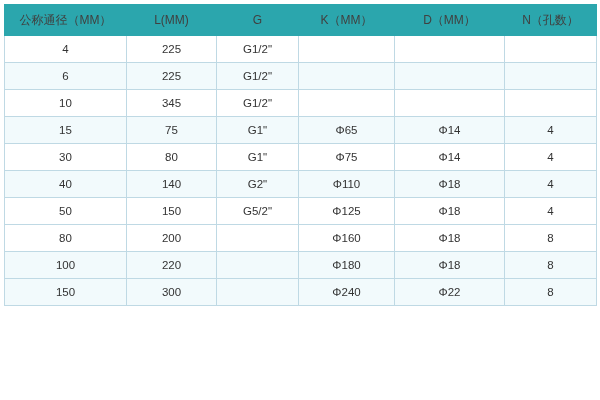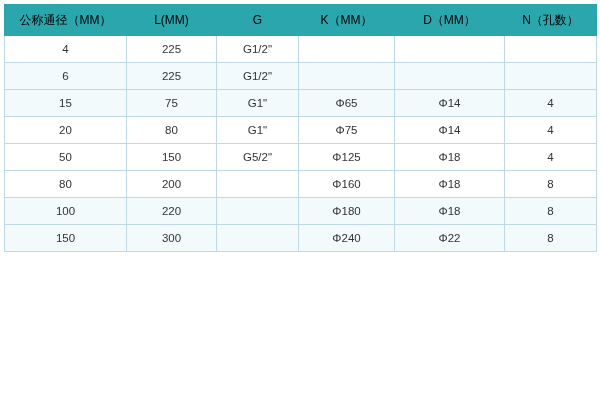--- a/index.html
+++ b/index.html
@@ -31,21 +31,21 @@
     vertical-align: middle;
     font-size: 11.5px;
     color: #333333;
     height: 26px;
     padding: 0;
     font-weight: normal;
     white-space: nowrap;
   }
   table.spec-table thead th {
     background: #2ba6ad;
-    color: #000000;
+    color: #404040;
     font-size: 12px;
     height: 30px;
     border: 1px solid #2ba6ad;
     font-weight: normal;
   }
   table.spec-table tbody tr.odd td {
     background: #ffffff;
   }
   table.spec-table tbody tr.even td {
     background: #f2fafc;
@@ -90,34 +90,50 @@
         <td></td>
       </tr>
       <tr class="even">
         <td>6</td>
         <td>225</td>
         <td>G1/2"</td>
         <td></td>
         <td></td>
         <td></td>
       </tr>
+      <tr class="odd">
+        <td>10</td>
+        <td>345</td>
+        <td>G1/2"</td>
+        <td></td>
+        <td></td>
+        <td></td>
+      </tr>
       <tr class="even">
         <td>15</td>
         <td>75</td>
         <td>G1"</td>
         <td>Φ65</td>
         <td>Φ14</td>
         <td>4</td>
       </tr>
       <tr class="odd">
-        <td>20</td>
+        <td>30</td>
         <td>80</td>
         <td>G1"</td>
         <td>Φ75</td>
         <td>Φ14</td>
+        <td>4</td>
+      </tr>
+      <tr class="even">
+        <td>40</td>
+        <td>140</td>
+        <td>G2"</td>
+        <td>Φ110</td>
+        <td>Φ18</td>
         <td>4</td>
       </tr>
       <tr class="odd">
         <td>50</td>
         <td>150</td>
         <td>G5/2"</td>
         <td>Φ125</td>
         <td>Φ18</td>
         <td>4</td>
       </tr>

